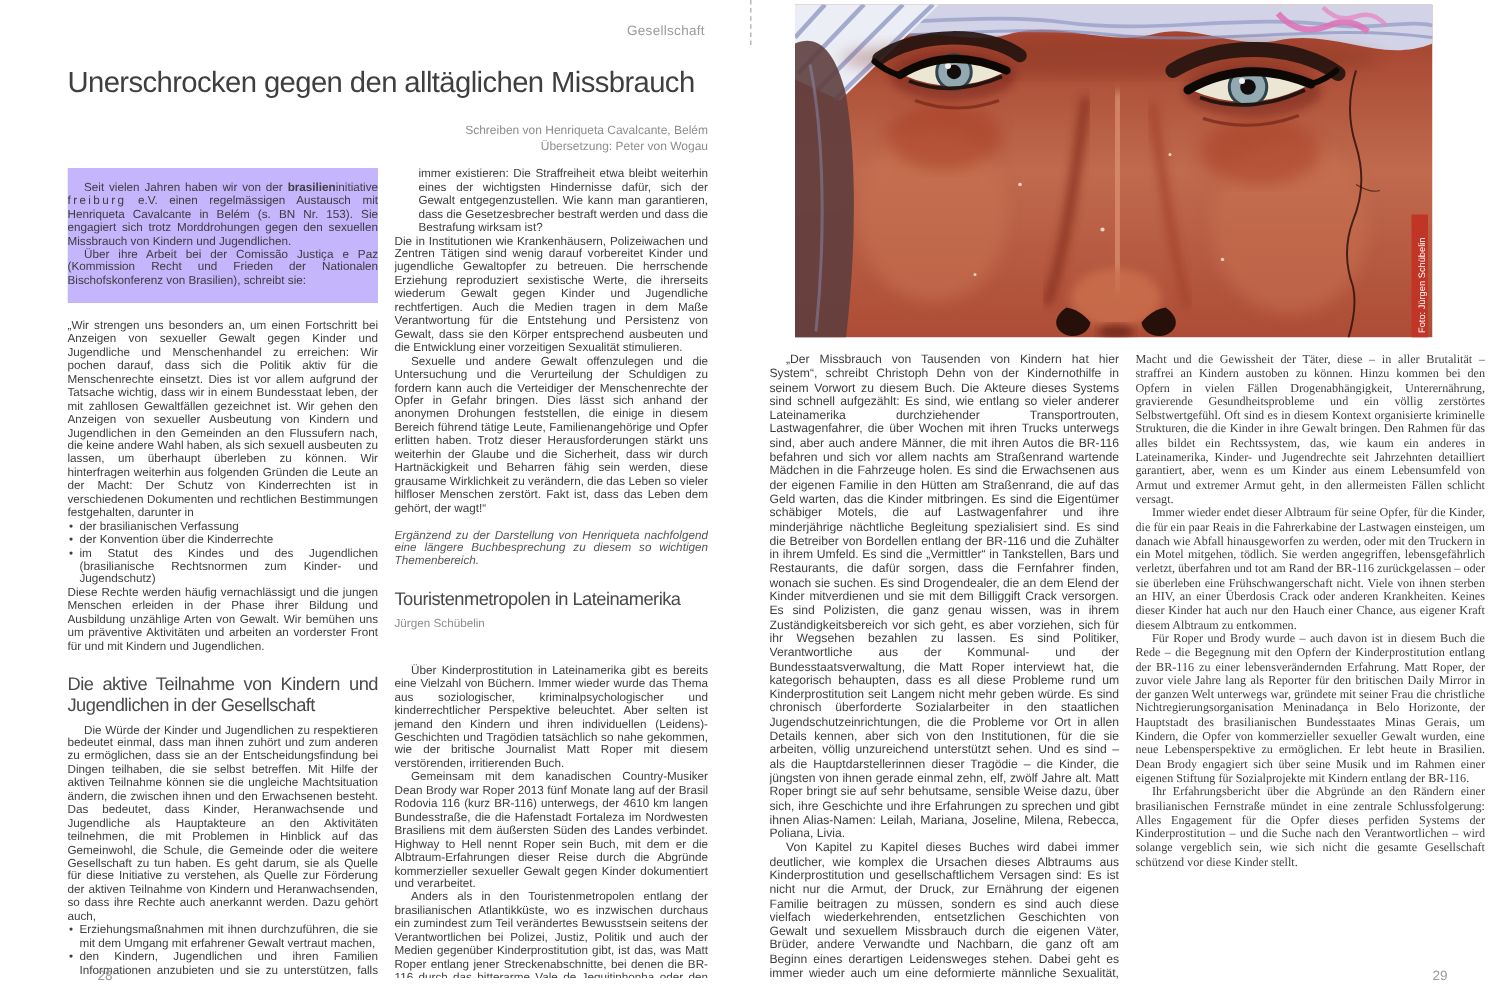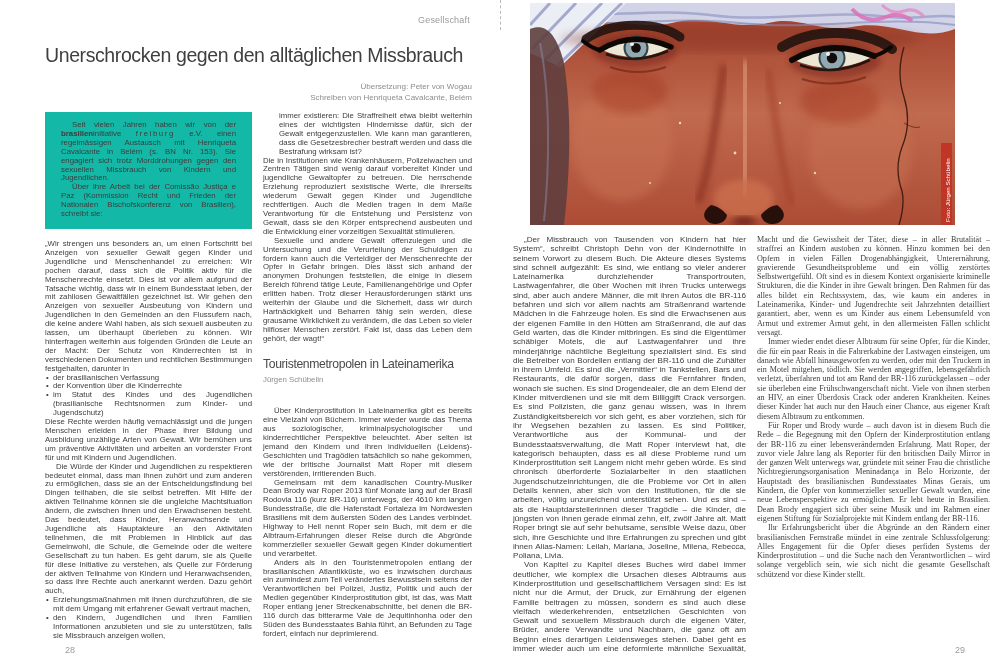--- a/index.html
+++ b/index.html
@@ -16,21 +16,21 @@
                 line-height:10.5px;color:#8d8d8d;}
   
   .col{position:absolute;text-align:justify;font-size:7.8px;line-height:8.9px;
        color:#3d3d3d;overflow:hidden;}
   .colL1{left:45px;top:112px;width:207px;height:540px;}
   .colL2{left:263px;top:112px;width:209px;height:540px;}
   .colR1{left:513px;top:235px;width:233px;height:420px;font-size:8.1px;line-height:9.3px;}
   .colR2{left:757px;top:235px;width:233px;height:420px;font-size:8.1px;line-height:9.3px;font-family:Liberation Serif, serif;}
   p{margin:0;}
   .ind{text-indent:11px;}
-  .intro-box{background:#14b8a6;padding:9px 16px 10px;margin-bottom:11px;}
+  .intro-box{background:#c4b5fd;padding:9px 0 10px;margin-bottom:11px;}
   .spaced{letter-spacing:1.6px;}
   .bullet{padding-left:8px;position:relative;}
   .bullet::before{content:"•";position:absolute;left:1px;top:0;}
   .hang{margin-left:16px;}
   h2{font-size:12.2px;line-height:13.8px;font-weight:400;letter-spacing:-.35px;
      color:#4a4a4a;margin:14px 0 5px;}
   .review-byline{text-align:left;color:#8d8d8d;margin:0 0 22px;}
   .note{font-style:italic;color:#555;margin:9px 0 0;}
   .ref{font-style:italic;margin-top:9px;}
   
@@ -41,44 +41,46 @@
   .pn-right{left:955px;width:33px;text-align:left;}
 </style>
 </head>
 <body>
 
 <div class="abs section-label">Gesellschaft</div>
 <div class="abs fold-mark"></div>
 
 <div class="abs title">Unerschrocken gegen den alltäglichen Missbrauch</div>
 <div class="abs byline-block">
+  <div>Schreiben von Henriqueta Cavalcante, Belém</div>
   <div>Übersetzung: Peter von Wogau</div>
-  <div>Schreiben von Henriqueta Cavalcante, Belém</div>
 </div>
 
 <div class="col colL1">
   <div class="intro-box">
     <p class="ind"><span>Seit vielen Jahren haben wir von der </span><b>brasilien</b><span>initiative </span><span class="spaced">freiburg</span><span> e.V. einen regelmässigen Austausch mit Henriqueta Cavalcante in Belém (s. BN Nr. 153). Sie engagiert sich trotz Morddrohungen gegen den sexuellen Missbrauch von Kindern und Jugendlichen.</span></p>
     <p class="ind">Über ihre Arbeit bei der Comissão Justiça e Paz (Kommission Recht und Frieden der Nationalen Bischofskonferenz von Brasilien), schreibt sie:</p>
   </div>
   <p>„Wir strengen uns besonders an, um einen Fortschritt bei Anzeigen von sexueller Gewalt gegen Kinder und Jugendliche und Menschenhandel zu erreichen: Wir pochen darauf, dass sich die Politik aktiv für die Menschenrechte einsetzt. Dies ist vor allem aufgrund der Tatsache wichtig, dass wir in einem Bundesstaat leben, der mit zahllosen Gewaltfällen gezeichnet ist. Wir gehen den Anzeigen von sexueller Ausbeutung von Kindern und Jugendlichen in den Gemeinden an den Flussufern nach, die keine andere Wahl haben, als sich sexuell ausbeuten zu lassen, um überhaupt überleben zu können. Wir hinterfragen weiterhin aus folgenden Gründen die Leute an der Macht: Der Schutz von Kinderrechten ist in verschiedenen Dokumenten und rechtlichen Bestimmungen festgehalten, darunter in</p>
   <div class="bullet">der brasilianischen Verfassung</div>
   <div class="bullet">der Konvention über die Kinderrechte</div>
   <div class="bullet">im Statut des Kindes und des Jugendlichen (brasilianische Rechtsnormen zum Kinder- und Jugendschutz)</div>
   <p>Diese Rechte werden häufig vernachlässigt und die jungen Menschen erleiden in der Phase ihrer Bildung und Ausbildung unzählige Arten von Gewalt. Wir bemühen uns um präventive Aktivitäten und arbeiten an vorderster Front für und mit Kindern und Jugendlichen.</p>
+  <h2>Die aktive Teilnahme von Kindern und Jugendlichen in der Gesellschaft</h2>
   <p class="ind">Die Würde der Kinder und Jugendlichen zu respektieren bedeutet einmal, dass man ihnen zuhört und zum anderen zu ermöglichen, dass sie an der Entscheidungsfindung bei Dingen teilhaben, die sie selbst betreffen. Mit Hilfe der aktiven Teilnahme können sie die ungleiche Machtsituation ändern, die zwischen ihnen und den Erwachsenen besteht. Das bedeutet, dass Kinder, Heranwachsende und Jugendliche als Hauptakteure an den Aktivitäten teilnehmen, die mit Problemen in Hinblick auf das Gemeinwohl, die Schule, die Gemeinde oder die weitere Gesellschaft zu tun haben. Es geht darum, sie als Quelle für diese Initiative zu verstehen, als Quelle zur Förderung der aktiven Teilnahme von Kindern und Heranwachsenden, so dass ihre Rechte auch anerkannt werden. Dazu gehört auch,</p>
   <div class="bullet">Erziehungsmaßnahmen mit ihnen durchzuführen, die sie mit dem Umgang mit erfahrener Gewalt vertraut machen,</div>
   <div class="bullet">den Kindern, Jugendlichen und ihren Familien Informationen anzubieten und sie zu unterstützen, falls sie Missbrauch anzeigen wollen,</div>
 
 </div>
 
 <div class="col colL2">
   <p class="hang">immer existieren: Die Straffreiheit etwa bleibt weiterhin eines der wichtigsten Hindernisse dafür, sich der Gewalt entgegenzustellen. Wie kann man garantieren, dass die Gesetzesbrecher bestraft werden und dass die Bestrafung wirksam ist?</p>
   <p>Die in Institutionen wie Krankenhäusern, Polizeiwachen und Zentren Tätigen sind wenig darauf vorbereitet Kinder und jugendliche Gewaltopfer zu betreuen. Die herrschende Erziehung reproduziert sexistische Werte, die ihrerseits wiederum Gewalt gegen Kinder und Jugendliche rechtfertigen. Auch die Medien tragen in dem Maße Verantwortung für die Entstehung und Persistenz von Gewalt, dass sie den Körper entsprechend ausbeuten und die Entwicklung einer vorzeitigen Sexualität stimulieren.</p>
   <p class="ind">Sexuelle und andere Gewalt offenzulegen und die Untersuchung und die Verurteilung der Schuldigen zu fordern kann auch die Verteidiger der Menschenrechte der Opfer in Gefahr bringen. Dies lässt sich anhand der anonymen Drohungen feststellen, die einige in diesem Bereich führend tätige Leute, Familienangehörige und Opfer erlitten haben. Trotz dieser Herausforderungen stärkt uns weiterhin der Glaube und die Sicherheit, dass wir durch Hartnäckigkeit und Beharren fähig sein werden, diese grausame Wirklichkeit zu verändern, die das Leben so vieler hilfloser Menschen zerstört. Fakt ist, dass das Leben dem gehört, der wagt!“</p>
+  <p class="note">Ergänzend zu der Darstellung von Henriqueta nachfolgend eine längere Buchbesprechung zu diesem so wichtigen Themenbereich.</p>
   <h2>Touristenmetropolen in Lateinamerika</h2>
   <p class="review-byline">Jürgen Schübelin</p>
   <p class="ind">Über Kinderprostitution in Lateinamerika gibt es bereits eine Vielzahl von Büchern. Immer wieder wurde das Thema aus soziologischer, kriminalpsychologischer und kinderrechtlicher Perspektive beleuchtet. Aber selten ist jemand den Kindern und ihren individuellen (Leidens)-Geschichten und Tragödien tatsächlich so nahe gekommen, wie der britische Journalist Matt Roper mit diesem verstörenden, irritierenden Buch.</p>
   <p class="ind">Gemeinsam mit dem kanadischen Country-Musiker Dean Brody war Roper 2013 fünf Monate lang auf der Brasil Rodovia 116 (kurz BR-116) unterwegs, der 4610 km langen Bundesstraße, die die Hafenstadt Fortaleza im Nordwesten Brasiliens mit dem äußersten Süden des Landes verbindet. Highway to Hell nennt Roper sein Buch, mit dem er die Albtraum-Erfahrungen dieser Reise durch die Abgründe kommerzieller sexueller Gewalt gegen Kinder dokumentiert und verarbeitet.</p>
   <p class="ind">Anders als in den Touristenmetropolen entlang der brasilianischen Atlantikküste, wo es inzwischen durchaus ein zumindest zum Teil verändertes Bewusstsein seitens der Verantwortlichen bei Polizei, Justiz, Politik und auch der Medien gegenüber Kinderprostitution gibt, ist das, was Matt Roper entlang jener Streckenabschnitte, bei denen die BR-116 durch das bitterarme Vale de Jequitinhonha oder den Süden des Bundesstaates Bahia führt, an Befunden zu Tage fordert, einfach nur deprimierend.</p>
 </div>
 
 <svg class="abs photo" viewBox="0 0 425 222" preserveAspectRatio="none">
   <defs>
     <linearGradient id="gskin" x1="0" y1="0" x2="0" y2="1">

